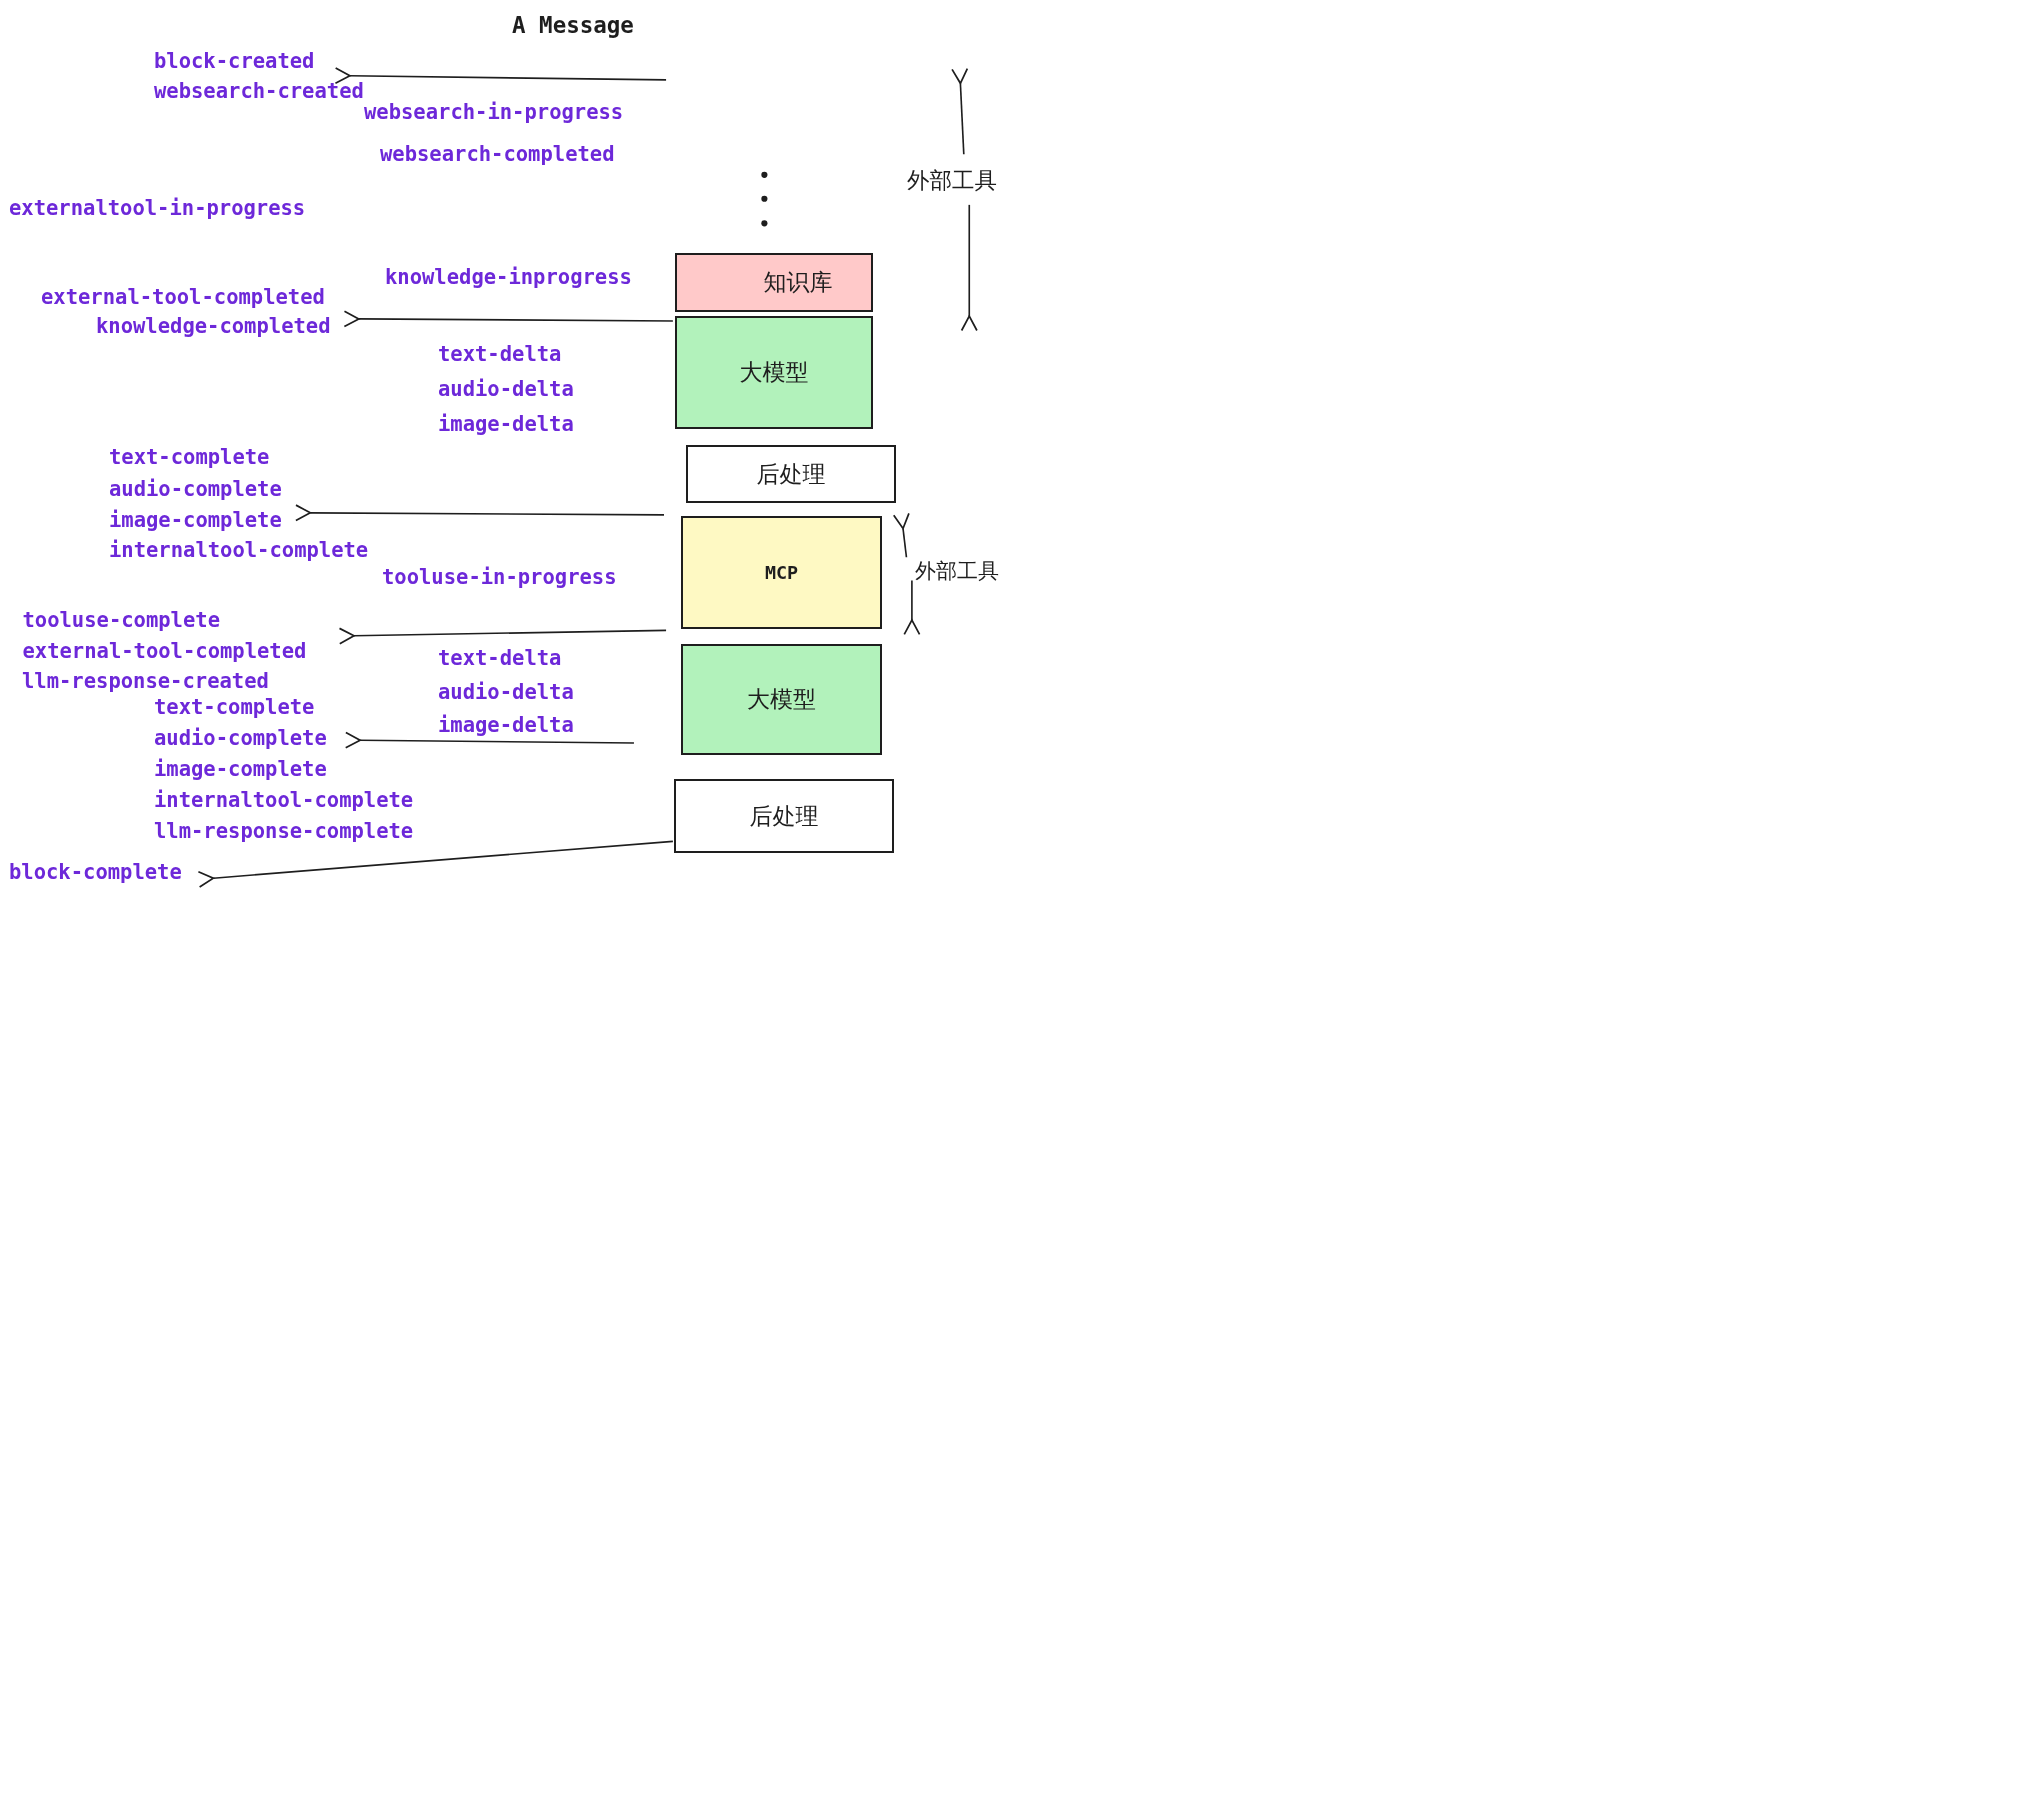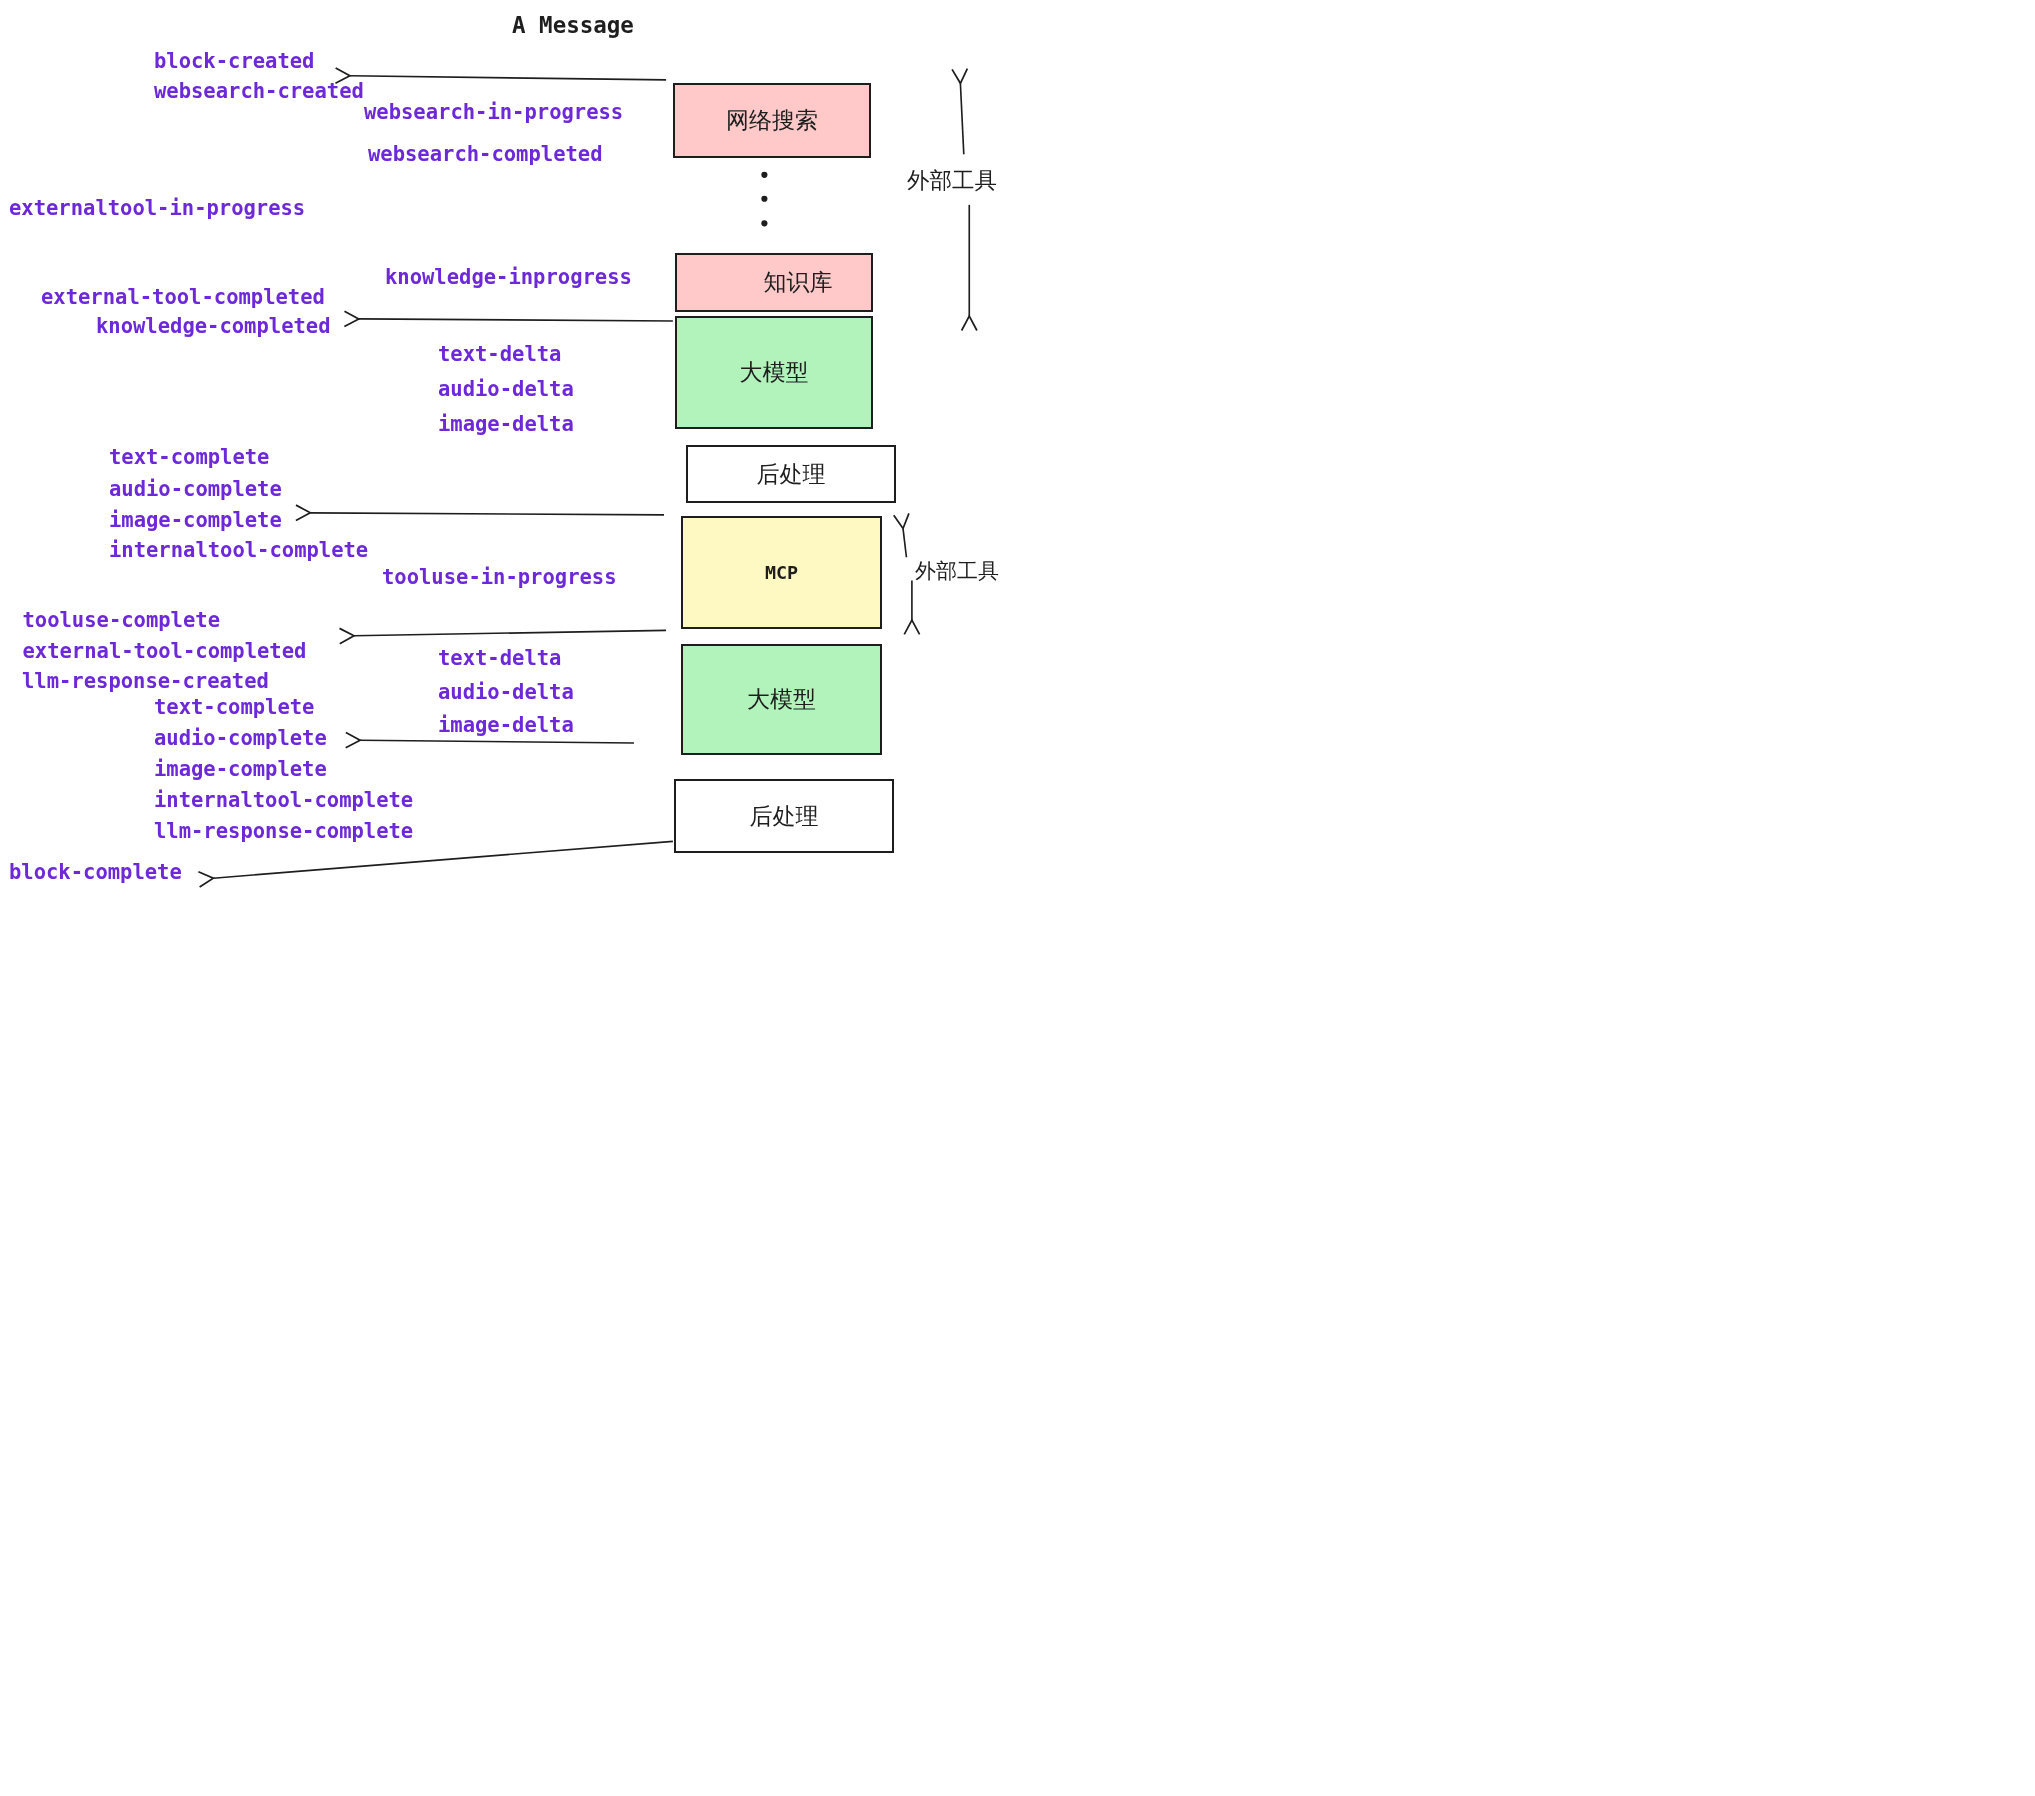--- a/index.html
+++ b/index.html
@@ -84,21 +84,21 @@
       <circle cx="1119" cy="291" r="4.5"></circle>
       <circle cx="1119" cy="327" r="4.5"></circle>
     </g>
   </svg>
 
   <div class="title" style="left:484px;top:12.3px">A Message</div>
 
   <div class="ev" style="left:154px;top:51px">block-created</div>
   <div class="ev" style="left:154px;top:81px">websearch-created</div>
   <div class="ev" style="left:364px;top:102px">websearch-in-progress</div>
-  <div class="ev" style="left:368px;top:144px">websearch-completed</div>
+  <div class="ev" style="left:380px;top:144px">websearch-completed</div>
   <div class="ev" style="left:9px;top:198px">externaltool-in-progress</div>
   <div class="ev" style="left:385px;top:267px">knowledge-inprogress</div>
   <div class="ev" style="left:41px;top:287px">external-tool-completed</div>
   <div class="ev" style="left:96px;top:316px">knowledge-completed</div>
 
   <div class="ev" style="left:438px;top:344px">text-delta</div>
   <div class="ev" style="left:438px;top:379px">audio-delta</div>
   <div class="ev" style="left:438px;top:414px">image-delta</div>
 
   <div class="ev" style="left:109px;top:447px">text-complete</div>
@@ -116,21 +116,20 @@
   <div class="ev" style="left:438px;top:715px">image-delta</div>
 
   <div class="ev" style="left:154px;top:697px">text-complete</div>
   <div class="ev" style="left:154px;top:728px">audio-complete</div>
   <div class="ev" style="left:154px;top:759px">image-complete</div>
   <div class="ev" style="left:154px;top:790px">internaltool-complete</div>
   <div class="ev" style="left:154px;top:821px">llm-response-complete</div>
 
   <div class="ev" style="left:9px;top:862px">block-complete</div>
 
-  <div class="box" style="left: 673px; top: 83px; width: 198px; height: 75px; background: rgb(255, 201, 201);">网络搜索</div>
   <div class="box" style="left: 675px; top: 253px; width: 198px; height: 59px; background: rgb(255, 201, 201); padding-left: 48px;">知识库</div>
   <div class="box" style="left: 675px; top: 316px; width: 198px; height: 113px; background: rgb(178, 242, 187);">大模型</div>
   <div class="box" style="left: 686px; top: 445px; width: 210px; height: 58px; background: rgb(255, 255, 255);">后处理</div>
   <div class="box mono" style="left: 681px; top: 516px; width: 201px; height: 113px; background: #fef9c3;">MCP</div>
   <div class="box" style="left: 681px; top: 644px; width: 201px; height: 111px; background: rgb(178, 242, 187);">大模型</div>
   <div class="box" style="left: 674px; top: 779px; width: 220px; height: 74px; background: rgb(255, 255, 255);">后处理</div>
 
   <div class="side" style="left:907px;top:165px">外部工具</div>
   <div class="side" style="left:915px;top:557px;font-size:21px">外部工具</div>
 

